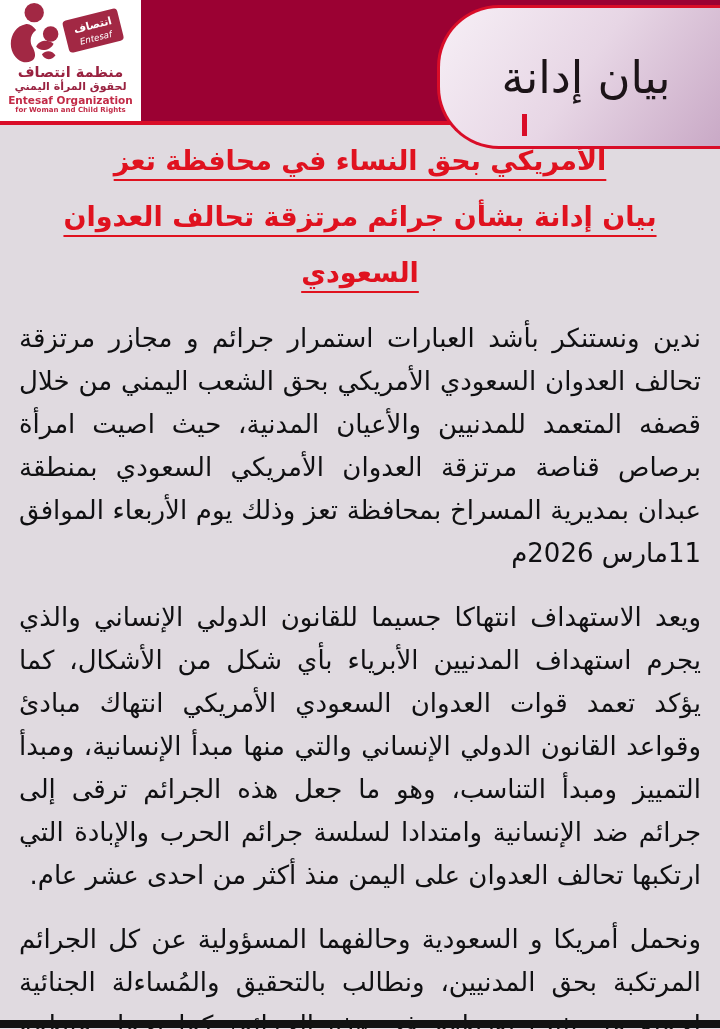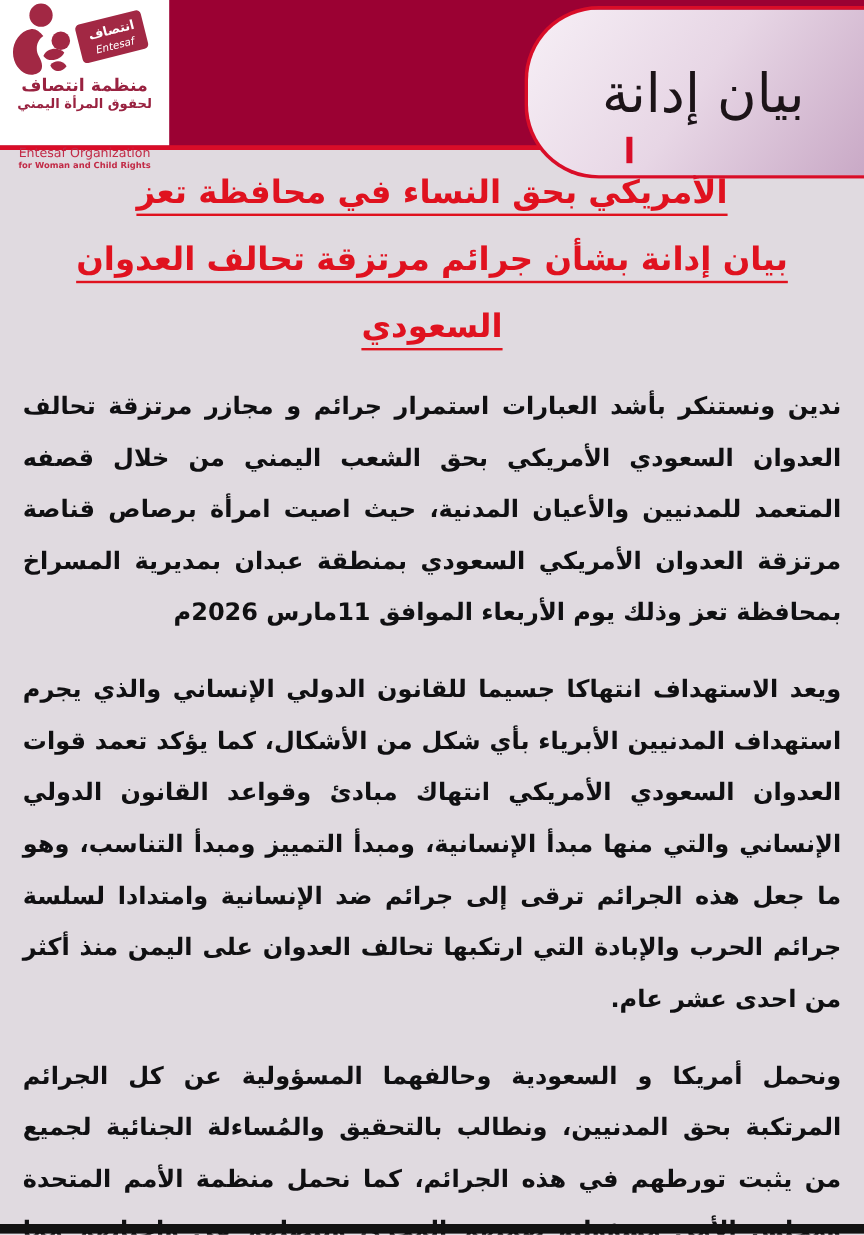--- a/index.html
+++ b/index.html
@@ -15,21 +15,21 @@
     border-bottom:4px solid var(--pill_border_red,#D30B2B);
   }
   .logo-box{
     position:absolute;left:0;top:0;width:141px;height:121px;
     background:#fff;z-index:2;text-align:center;box-sizing:border-box;
     padding-top:2px;
   }
   .logo-box svg{display:block;margin:0 auto;}
   .org-ar1{font-size:14.5px;font-weight:bold;color:var(--logo_maroon,#992240);line-height:16px;}
   .org-ar2{font-size:11px;font-weight:bold;color:var(--logo_maroon,#992240);line-height:14px;}
-  .org-en1{font-size:10.5px;font-weight:normal;color:var(--logo_red,#C22B47);line-height:12px;margin-top:28px;}
+  .org-en1{font-size:10.5px;font-weight:bold;color:var(--logo_red,#C22B47);line-height:12px;}
   .org-en2{font-size:7px;font-weight:bold;color:var(--logo_red,#C22B47);line-height:9px;}
   .pill{
     position:absolute;right:0;top:5px;width:283px;height:144px;
     box-sizing:border-box;
     border:3px solid var(--pill_border_red,#E40E26);border-right:none;
     border-radius:62px 0 0 62px;
     background:linear-gradient(125deg,#F4EBF3 8%,#E7D6E5 50%,#C9A9C6 100%);
     display:flex;align-items:center;justify-content:center;
   }
   .pill-text{
@@ -46,21 +46,21 @@
   }
   .doc-title{
     text-align:center;font-weight:bold;font-size:27px;line-height:56px;
     color:var(--title_red,#E0121F);margin:2px 0 12px 0;
   }
   .doc-title span{
     display:block;text-decoration:underline;
     text-decoration-thickness:2px;text-underline-offset:9px;
   }
   .para{
-    font-weight:bold;font-size:20px;line-height:43px;
+    font-weight:normal;font-size:26px;line-height:43px;
     text-align:justify;margin:16px 0 21px 0;
   }
   .bottom-bar{
     position:absolute;left:0;bottom:1px;width:720px;height:8px;
     background:var(--bottom_bar,#121212);
   }
 </style>
 </head>
 <body>
 

